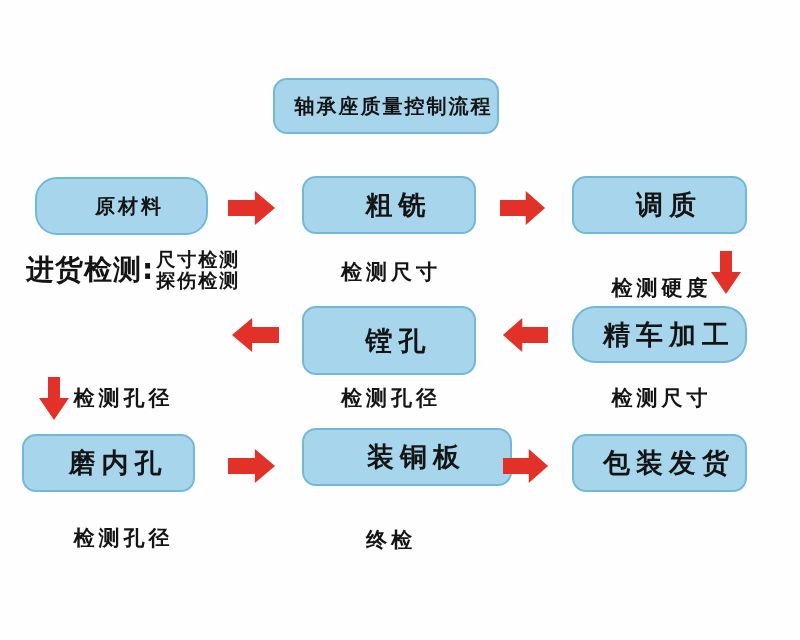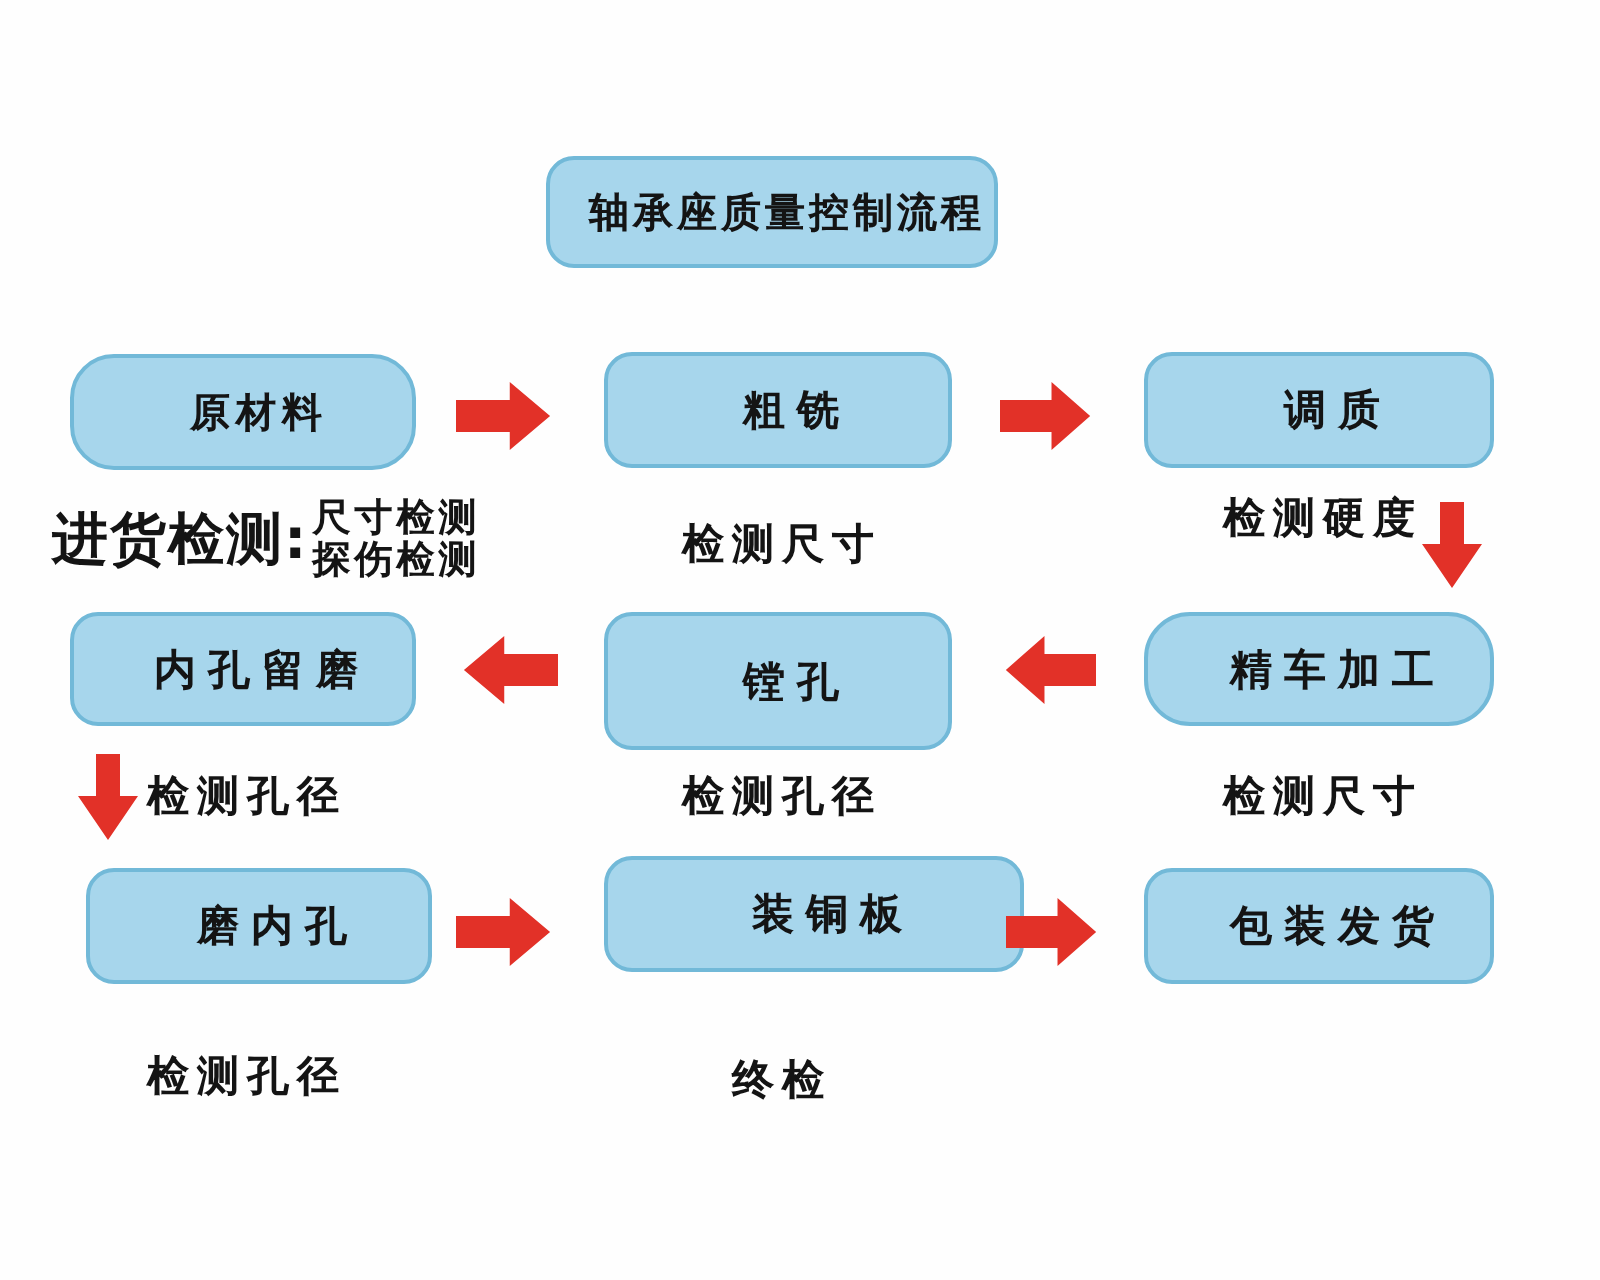--- a/index.html
+++ b/index.html
@@ -30,21 +30,21 @@
     display:flex;
     flex-direction:column;
     align-items:center;
     justify-content:center;
     font-weight:bold;
     text-align:center;
     padding-left:13px;
   }
   .box .bl{
     display:block;
-    font-size:21px;
+    font-size:27px;
     letter-spacing:6px;
     text-indent:6px; 
     line-height:26px;
     white-space:nowrap;
   }
   .box .bl.small{
     font-size:20px;
     letter-spacing:3px;
     text-indent:3px;
   }
@@ -118,31 +118,28 @@
   </div>
 
   <div class="incoming" style="left:26px;top:248px;height:44px;">
     <span class="lead">进货检测:</span>
     <div class="stack">
       <span>尺寸检测</span>
       <span>探伤检测</span>
     </div>
   </div>
   <div class="note" style="left:302px;top:258px;width:174px;">检测尺寸</div>
-  <div class="note" style="left:572px;top:245px;width:175px;">检测硬度</div>
+  <div class="note" style="left:572px;top:274px;width:175px;">检测硬度</div>
 
   <div class="arrow" style="left:710px;top:251px;width:32px;height:44px;">
     <svg viewBox="0 0 32 44" preserveAspectRatio="none">
         <polygon points="10,0 22,0 22,21 31,21 16,43 1,21 10,21"></polygon>
       </svg>
   </div>
 
-  <div class="box" style="left:35px;top:306px;width:173px;height:57px;">
-    <span class="bl">内孔留磨</span>
-  </div>
   <div class="box" style="left:302px;top:306px;width:174px;height:69px;">
     <span class="bl">镗孔</span>
   </div>
   <div class="box" style="left:572px;top:306px;width:175px;height:57px;border-radius:23px;">
     <span class="bl">精车加工</span>
   </div>
 
   <div class="arrow" style="left:231px;top:317px;width:48px;height:36px;">
     <svg viewBox="0 0 50 36" preserveAspectRatio="none">
         <polygon points="50,10 22,10 22,1 1,18 22,35 22,26 50,26"></polygon>
@@ -157,21 +154,21 @@
   <div class="arrow" style="left:38px;top:377px;width:32px;height:44px;">
     <svg viewBox="0 0 32 44" preserveAspectRatio="none">
         <polygon points="10,0 22,0 22,21 31,21 16,43 1,21 10,21"></polygon>
       </svg>
   </div>
 
   <div class="note" style="left:35px;top:384px;width:173px;">检测孔径</div>
   <div class="note" style="left:302px;top:384px;width:174px;">检测孔径</div>
   <div class="note" style="left:572px;top:384px;width:175px;">检测尺寸</div>
 
-  <div class="box" style="left:43px;top:434px;width:173px;height:58px;">
+  <div class="box" style="left:22px;top:434px;width:173px;height:58px;">
     <span class="bl">磨内孔</span>
   </div>
   <div class="box" style="left:302px;top:428px;width:210px;height:58px;">
     <span class="bl">装铜板</span>
   </div>
   <div class="box" style="left:572px;top:434px;width:175px;height:58px;">
     <span class="bl">包装发货</span>
   </div>
 
   <div class="arrow" style="left:228px;top:448px;width:48px;height:36px;">

